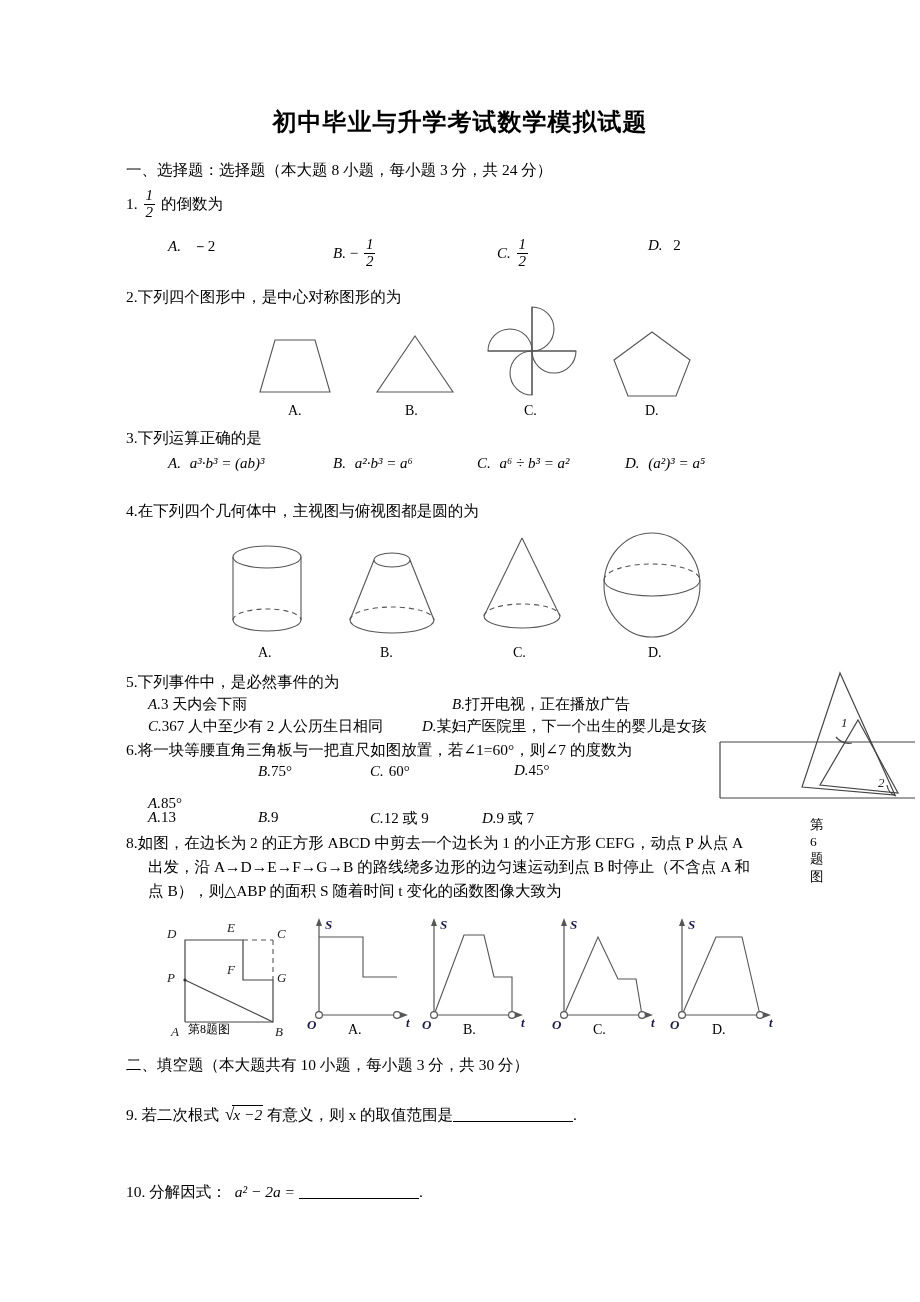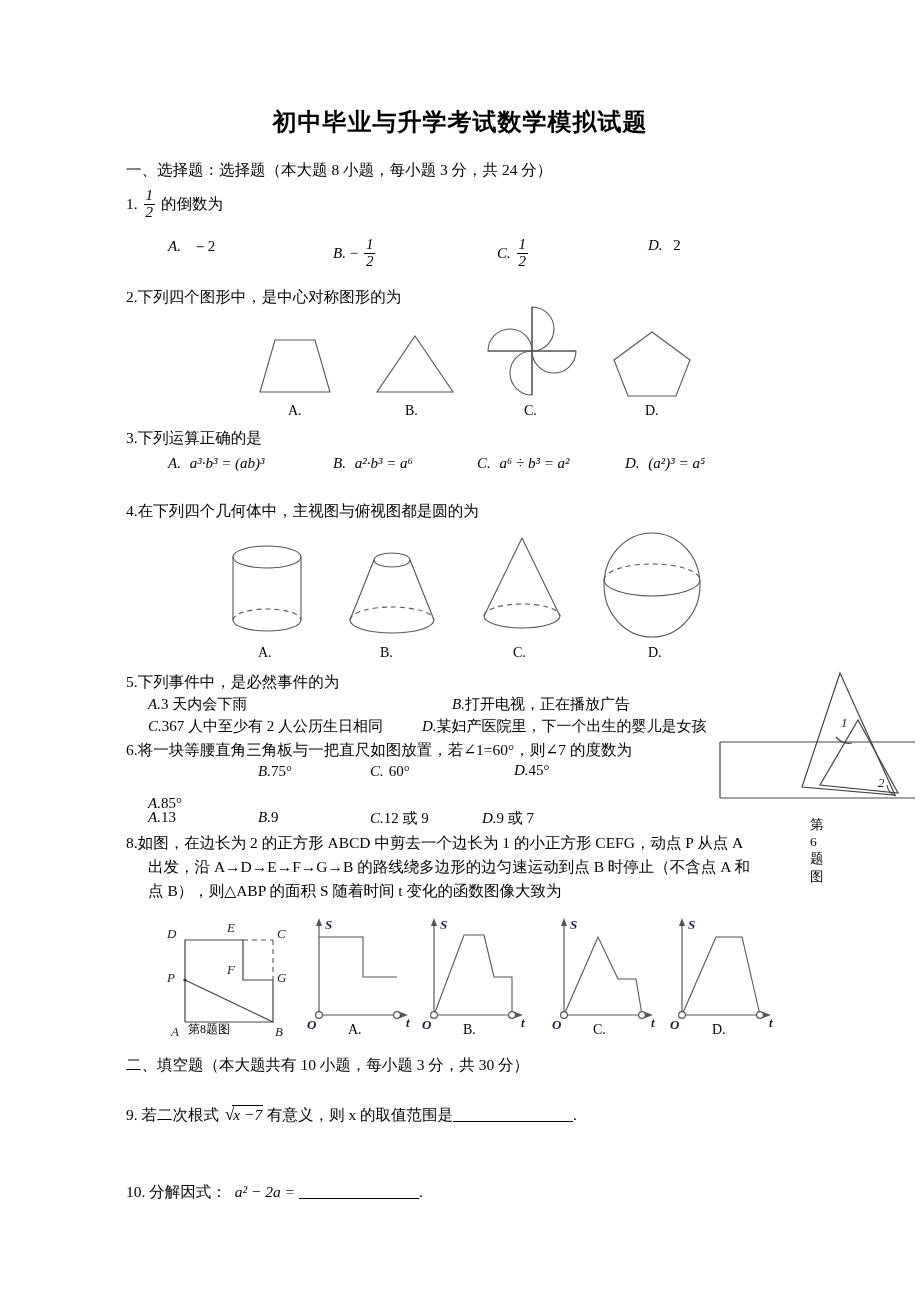--- a/index.html
+++ b/index.html
@@ -337,21 +337,21 @@
     <text class="graphlbl" x="101" y="112">t</text>
     <text class="graphlbl" x="2" y="114">O</text>
   </svg>
   <div class="caplbl" style="left:712px;top:1022px;">D.</div>
 
   <div class="qline" style="left:126px;top:1055px;">二、填空题（本大题共有 10 小题，每小题 3 分，共 30 分）</div>
 
   <div class="qline" style="left:126px;top:1105px;">
     <span>9.</span>
     <span>若二次根式</span>
-    <span class="rad"><span class="radsym">√</span><span class="radbar mathi">x −7</span></span>
+    <span class="rad"><span class="radsym">√</span><span class="radbar mathi">x −2</span></span>
     <span>有意义，则 x 的取值范围是</span><span class="blankline" style="width:120px;"></span><span>.</span>
   </div>
 
   <div class="qline" style="left:126px;top:1154px;margin-top:28px;">
     <span>10.</span>
     <span>分解因式：</span>
     <span class="mathi" style="margin-left:4px;">a² − 2a =</span><span class="blankline" style="width:120px;margin-left:4px;"></span><span>.</span>
   </div>
 
 </div>

